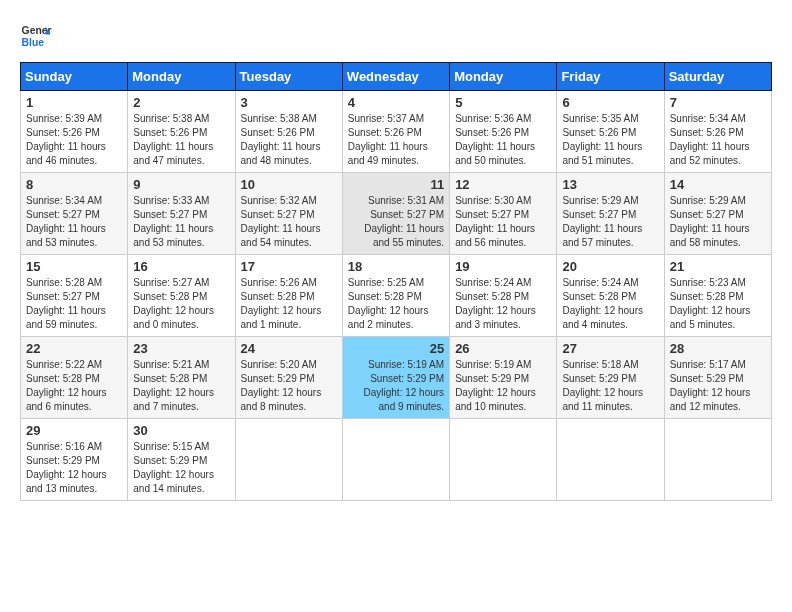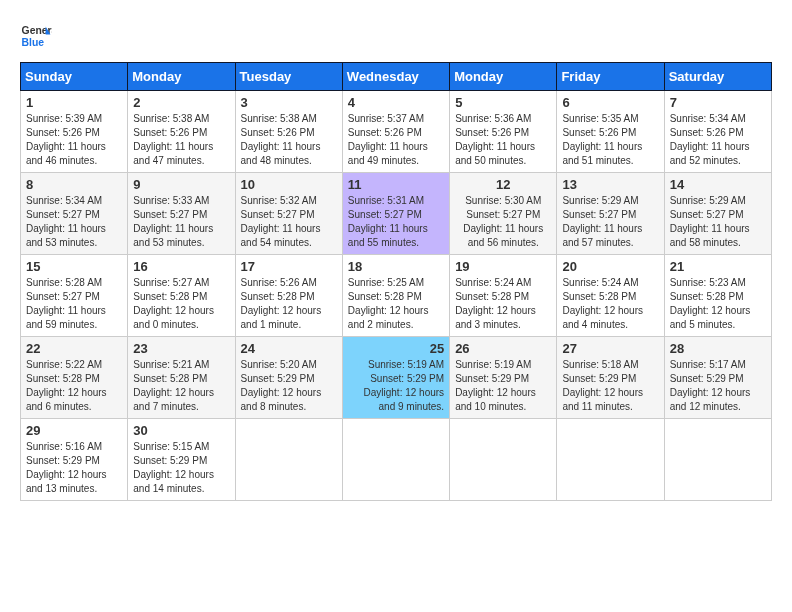--- a/index.html
+++ b/index.html
@@ -145,25 +145,25 @@
         <div class="day-info">Sunrise: 5:34 AM<br>Sunset: 5:27 PM<br>Daylight: 11 hours<br>and 53 minutes.</div>
       </td>
         <td style="background-color: rgb(245, 245, 245);">
         <span class="day-number">9</span>
         <div class="day-info">Sunrise: 5:33 AM<br>Sunset: 5:27 PM<br>Daylight: 11 hours<br>and 53 minutes.</div>
       </td>
         <td style="background-color: rgb(245, 245, 245);">
         <span class="day-number">10</span>
         <div class="day-info">Sunrise: 5:32 AM<br>Sunset: 5:27 PM<br>Daylight: 11 hours<br>and 54 minutes.</div>
       </td>
-        <td style="background-color: #c4b5fd;">
+        <td style="background-color: #e5e5e5; text-align: right;">
         <span class="day-number">11</span>
         <div class="day-info">Sunrise: 5:31 AM<br>Sunset: 5:27 PM<br>Daylight: 11 hours<br>and 55 minutes.</div>
       </td>
-        <td style="background-color: rgb(245, 245, 245); text-align: center;">
+        <td style="background-color: rgb(245, 245, 245);">
         <span class="day-number">12</span>
         <div class="day-info">Sunrise: 5:30 AM<br>Sunset: 5:27 PM<br>Daylight: 11 hours<br>and 56 minutes.</div>
       </td>
         <td style="background-color: rgb(245, 245, 245); margin-top: 8px;">
         <span class="day-number">13</span>
         <div class="day-info">Sunrise: 5:29 AM<br>Sunset: 5:27 PM<br>Daylight: 11 hours<br>and 57 minutes.</div>
       </td>
         <td style="background-color: rgb(245, 245, 245);">
         <span class="day-number">14</span>
         <div class="day-info">Sunrise: 5:29 AM<br>Sunset: 5:27 PM<br>Daylight: 11 hours<br>and 58 minutes.</div>

